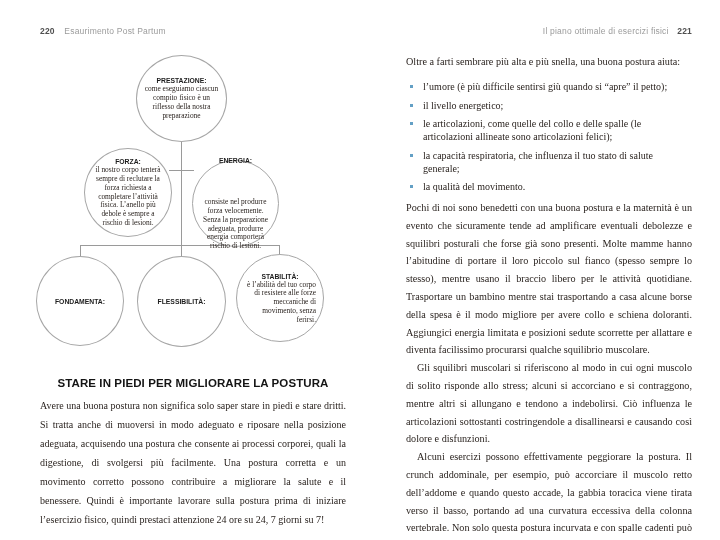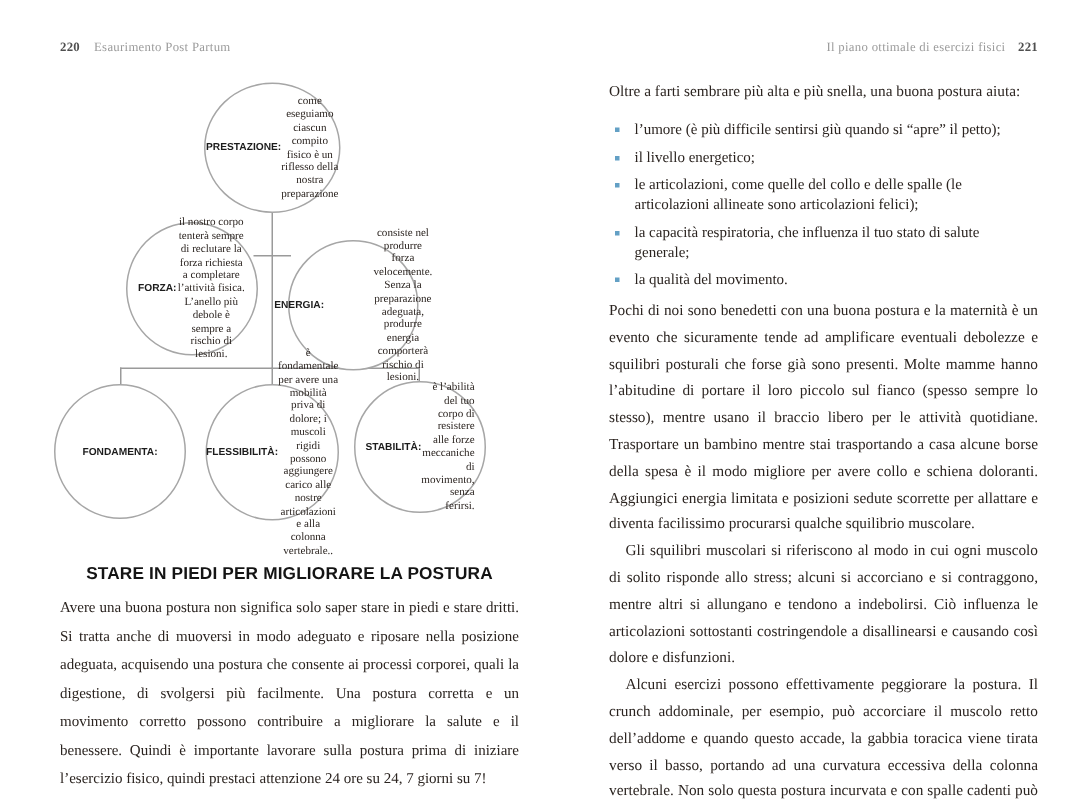--- a/index.html
+++ b/index.html
@@ -2,31 +2,31 @@
 <html><head>
 <meta charset="utf-8">
 <style>
   html,body{margin:0;padding:0;}
   body{
     width:720px;height:540px;position:relative;background:#ffffff;
     font-family:"Liberation Serif", serif;color:#2b2420;overflow:hidden;
     -webkit-font-smoothing:antialiased;
   }
   
-  .runhead{position:absolute;top:26px;font-family:Liberation Serif, serif;font-size:8.5px;letter-spacing:.2px;}
+  .runhead{position:absolute;top:26px;font-family:Liberation Sans, sans-serif;font-size:8.5px;letter-spacing:.2px;}
   .runhead .num{font-weight:bold;color:#4f4f4f;}
   .runhead .ttl{color:#9b9b9b;}
   #head-left{left:40px;}
   #head-right{right:28px;text-align:right;}
   #head-right .ttl{margin-right:6px;}
 
   
   .circle{
     position:absolute;border:1px solid #a6a6a6;border-radius:50%;
-    display:flex;flex-direction:row;justify-content:center;align-items:center;
+    display:flex;flex-direction:column;justify-content:center;align-items:center;
     text-align:center;box-sizing:border-box;padding:4px 7px;background:#fff;
   }
   .c-title{font-family:"Liberation Sans", sans-serif;font-weight:bold;font-size:6.8px;line-height:9px;color:#1c1c1c;}
   .c-body{font-size:7.4px;line-height:8.8px;color:#2b2420;}
   .cline{position:absolute;background:#9a9a9a;}
 
   
   #section-heading{
     position:absolute;left:40px;top:377px;width:306px;text-align:center;
     font-family:"Liberation Sans", sans-serif;font-weight:bold;font-size:11.5px;color:#141414;letter-spacing:.1px;
@@ -87,21 +87,20 @@
     <div class="c-title">ENERGIA:</div>
     <div class="c-body">consiste nel produrre forza velocemente. Senza la preparazione adeguata, produrre energia comporterà rischio di lesioni.</div>
   </div>
 
   <div class="circle" style="left:36px;top:256px;width:88px;height:90px;">
     <div class="c-title">FONDAMENTA:</div>
   </div>
 
   <div class="circle" style="left:137px;top:256px;width:89px;height:91px;">
     <div class="c-title">FLESSIBILITÀ:</div>
-    <div class="c-body">è fondamentale per avere una mobilità priva di dolore; i muscoli rigidi possono aggiungere carico alle nostre articolazioni e alla colonna vertebrale..</div>
   </div>
 
   <div class="circle" style="left:236px;top:254px;width:88px;height:88px;text-align:right;">
     <div class="c-title">STABILITÀ:</div>
     <div class="c-body">è l’abilità del tuo corpo di resistere alle forze meccaniche di movimento, senza ferirsi.</div>
   </div>
 </div>
 
 <div id="section-heading">STARE IN PIEDI PER MIGLIORARE LA POSTURA</div>
 <div id="left-paragraph">Avere una buona postura non significa solo saper stare in piedi e stare dritti. Si tratta anche di muoversi in modo adeguato e riposare nella posizione adeguata, acquisendo una postura che consente ai processi corporei, quali la digestione, di svolgersi più facilmente. Una postura corretta e un movimento corretto possono contribuire a migliorare la salute e il benessere. Quindi è importante lavorare sulla postura prima di iniziare l’esercizio fisico, quindi prestaci attenzione 24 ore su 24, 7 giorni su 7!</div>

